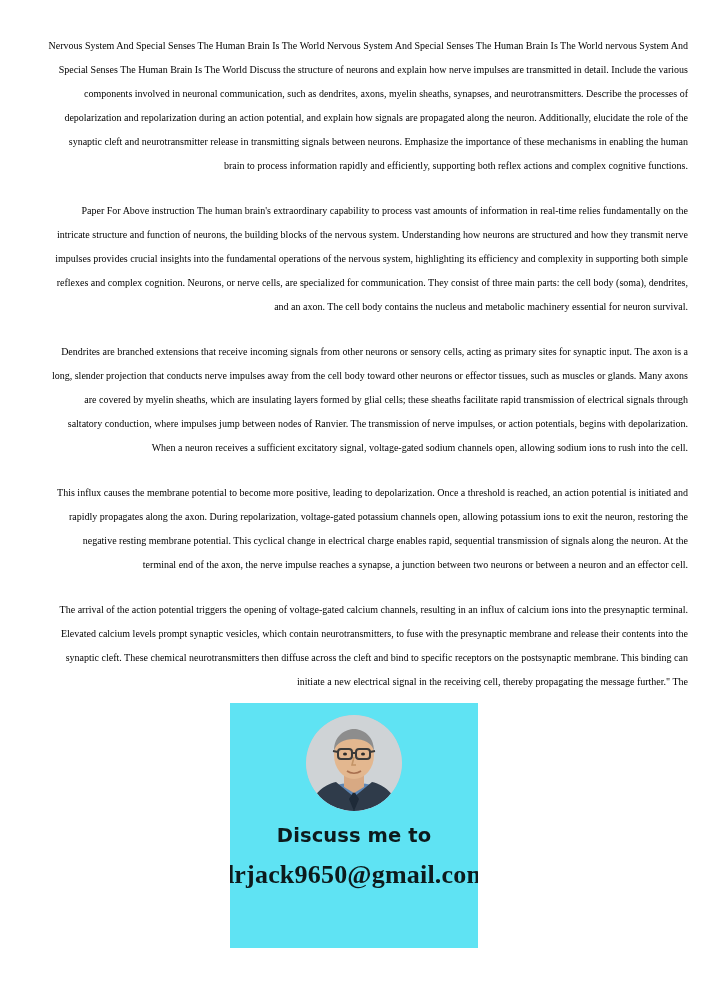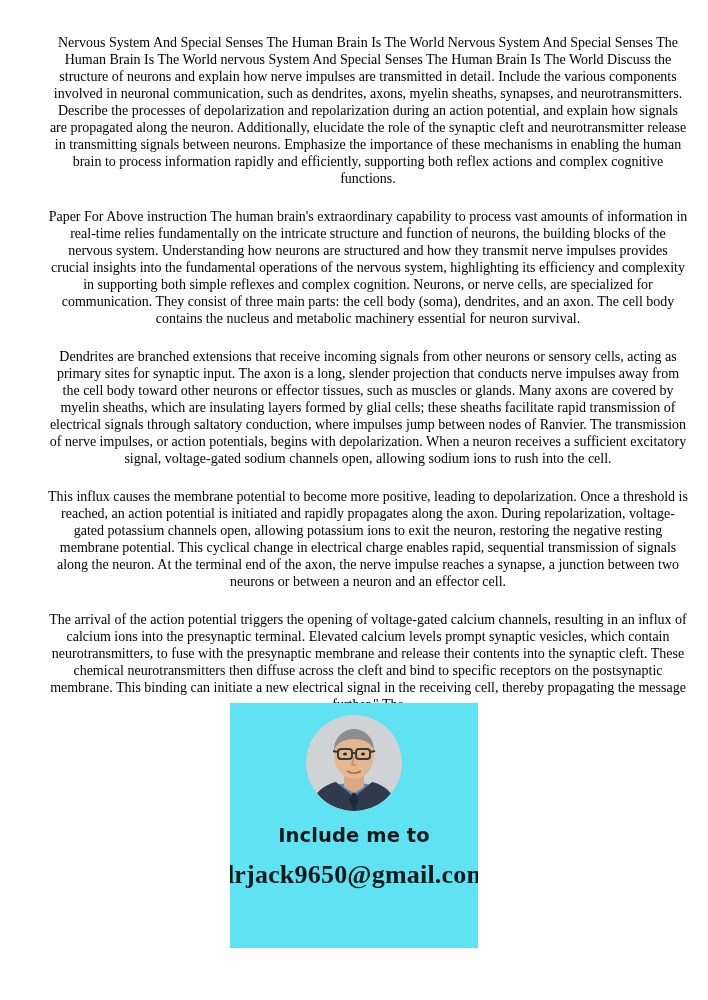--- a/index.html
+++ b/index.html
@@ -23,23 +23,23 @@
     height: 1000px;
     background: #ffffff;
   }
   .doc-body {
     position: absolute;
     left: 48px;
     top: 34px;
     width: 640px;
   }
   .para {
-    font-size: 14px;
-    line-height: 17px;
-    text-align: center;
+    font-size: 10px;
+    line-height: 24px;
+    text-align: right;
     margin: 0 0 21px 0;
     white-space: pre-wrap;
   }
   .para:last-child {
     margin-bottom: 0;
   }
   
   .overlay-card {
     position: absolute;
     left: 230px;
@@ -132,17 +132,17 @@
           </g>
 
           <ellipse cx="39" cy="39" rx="2" ry="1.6" fill="#2b2b2b"></ellipse>
           <ellipse cx="57" cy="39" rx="2" ry="1.6" fill="#2b2b2b"></ellipse>
 
           <path d="M48 42 L46 50 L50 50" stroke="#c39366" stroke-width="1.6" fill="none"></path>
           <path d="M41 56 C45 59 51 59 55 56" stroke="#a9704f" stroke-width="1.6" fill="none"></path>
         </g>
       </svg>
     </div>
-    <div class="overlay-line first">Include me to</div>
+    <div class="overlay-line first">Discuss me to</div>
     <div class="overlay-email">drjack9650@gmail.com</div>
   </div>
 
 </div>
 
 </body></html>

